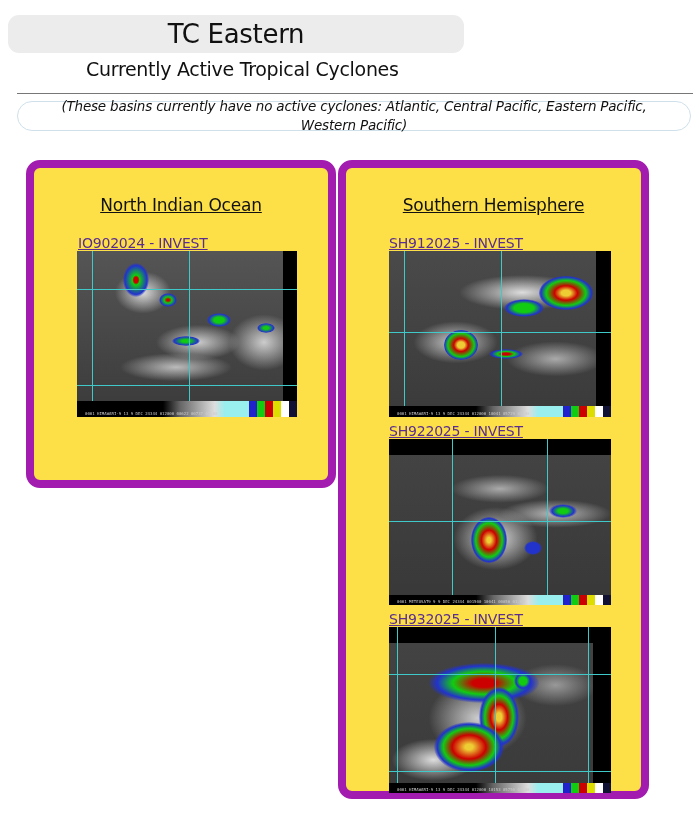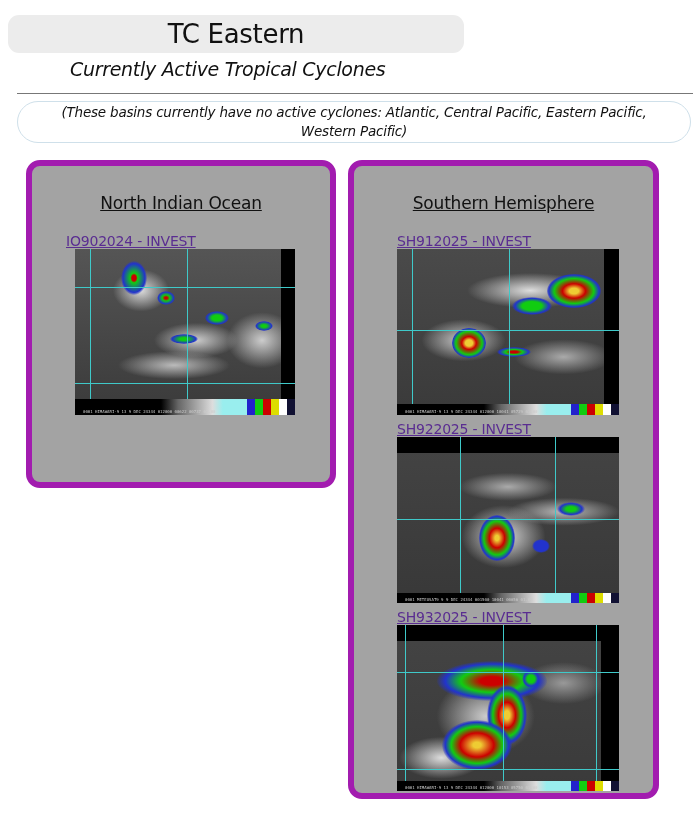--- a/index.html
+++ b/index.html
@@ -7,37 +7,37 @@
     width: 699px; height: 819px; position: relative; overflow: hidden;
     font-family: "DejaVu Sans", "Liberation Sans", sans-serif; color: #111;
   }
   .title-pill {
     position: absolute; left: 8px; top: 15px; width: 456px; height: 38px;
     background: #ececec; border-radius: 11px;
     display: flex; align-items: center; justify-content: center;
     font-size: 26px; color: #111; letter-spacing: -0.3px;
   }
   .subtitle {
-    position: absolute; left: 70px; top: 58px;
-    font-size: 19px; color: #111; letter-spacing: -0.3px; font-style: italic;
+    position: absolute; left: 86px; top: 58px;
+    font-size: 19px; color: #111; letter-spacing: -0.3px;
   }
   .divider {
     position: absolute; left: 17px; top: 93px; width: 676px; height: 0;
     border-top: 1.5px solid #777;
   }
   .notice {
-    position: absolute; left: 17px; top: 101px; width: 674px; height: 42px;
+    position: absolute; left: 17px; top: 101px; width: 674px; height: 30px;
     border: 1px solid #cfe0ea; border-radius: 24px; box-sizing: border-box;
     display: flex; align-items: center; justify-content: center;
     text-align: center; font-style: italic; font-size: 13.5px; line-height: 19px;
     color: #111; padding: 0 16px; letter-spacing: -0.2px;
   }
   .basin {
-    position: absolute; border: 6px solid #a21caf; border-radius: 14px;
-    box-sizing: border-box; background: #a3a3a3;
+    position: absolute; border: 8px solid #a21caf; border-radius: 14px;
+    box-sizing: border-box; background: #fde047;
   }
   .basin-title {
     position: absolute; left: 0; right: 0; text-align: center;
     font-size: 17px; text-decoration: underline; color: #111; letter-spacing: -0.2px;
   }
   .storm-link {
     position: absolute; font-size: 14px; color: #5a2d91; text-decoration: underline;
     letter-spacing: -0.2px; white-space: nowrap; cursor: pointer;
   }
   .sat {
@@ -64,21 +64,21 @@
 </head>
 <body>
 
 <div class="title-pill">TC Eastern</div>
 <div class="subtitle">Currently Active Tropical Cyclones</div>
 <div class="divider"></div>
 <div class="notice">(These basins currently have no active cyclones: Atlantic, Central Pacific, Eastern Pacific, Western Pacific)</div>
 
 <div class="basin" style="left:26px; top:160px; width:310px; height:328px;">
   <div class="basin-title" style="top:27px;">North Indian Ocean</div>
-  <a class="storm-link" style="left:34px; top:67px;">IO902024 - INVEST</a>
+  <a class="storm-link" style="left:44px; top:67px;">IO902024 - INVEST</a>
   <div class="sat" style="left:43px; top:83px; width:220px; height:166px;" title="IR satellite image of IO902024">
     <div class="bg" style="background:
       radial-gradient(ellipse 40px 30px at 30% 25%, #ddd 0%, transparent 70%),
       radial-gradient(ellipse 60px 25px at 55% 55%, #ccc 0%, transparent 70%),
       radial-gradient(ellipse 80px 20px at 45% 70%, #bbb 0%, transparent 70%),
       radial-gradient(ellipse 50px 40px at 85% 55%, #ccc 0%, transparent 70%),
       linear-gradient(#555,#3a3a3a);"></div>
     <div class="blob" style="left:46px;top:12px;width:26px;height:34px;background:radial-gradient(#c00 0 12%, #1c1 20%, #23c 60%, transparent 72%);"></div>
     <div class="blob" style="left:82px;top:42px;width:18px;height:14px;background:radial-gradient(#c00 0 10%, #1c1 30%, #23c 60%, transparent 72%);"></div>
     <div class="blob" style="left:130px;top:62px;width:24px;height:14px;background:radial-gradient(#1c1 0 30%, #23c 60%, transparent 72%);"></div>
@@ -95,21 +95,21 @@
         <div class="sw" style="background:#1c1"></div>
       <div class="sw" style="background:#c00"></div>
         <div class="sw" style="background:#dd0"></div>
       <div class="sw" style="background:#fff"></div>
         <div class="sw" style="background:#113"></div>
     </div>
     <div class="caption">0001 HIMAWARI-9 13  9 DEC 24344 012000 00622 00737 01.00</div>
   </div>
 </div>
 
-<div class="basin" style="left:348px; top:160px; width:311px; height:639px;">
+<div class="basin" style="left:338px; top:160px; width:311px; height:639px;">
   <div class="basin-title" style="top:27px;">Southern Hemisphere</div>
 
   <a class="storm-link" style="left:43px; top:67px;">SH912025 - INVEST</a>
   <div class="sat" style="left:43px; top:83px; width:222px; height:166px;" title="IR satellite image of SH912025">
     <div class="bg" style="background:
       radial-gradient(ellipse 90px 25px at 60% 25%, #ddd 0%, transparent 70%),
       radial-gradient(ellipse 60px 30px at 30% 55%, #ccc 0%, transparent 70%),
       radial-gradient(ellipse 70px 25px at 75% 65%, #aaa 0%, transparent 70%),
       linear-gradient(#4a4a4a,#3a3a3a);"></div>
     <div class="blob" style="left:55px;top:79px;width:34px;height:30px;background:radial-gradient(#ec3 0 15%, #c00 30%, #1c1 55%, #23c 68%, transparent 74%);"></div>

